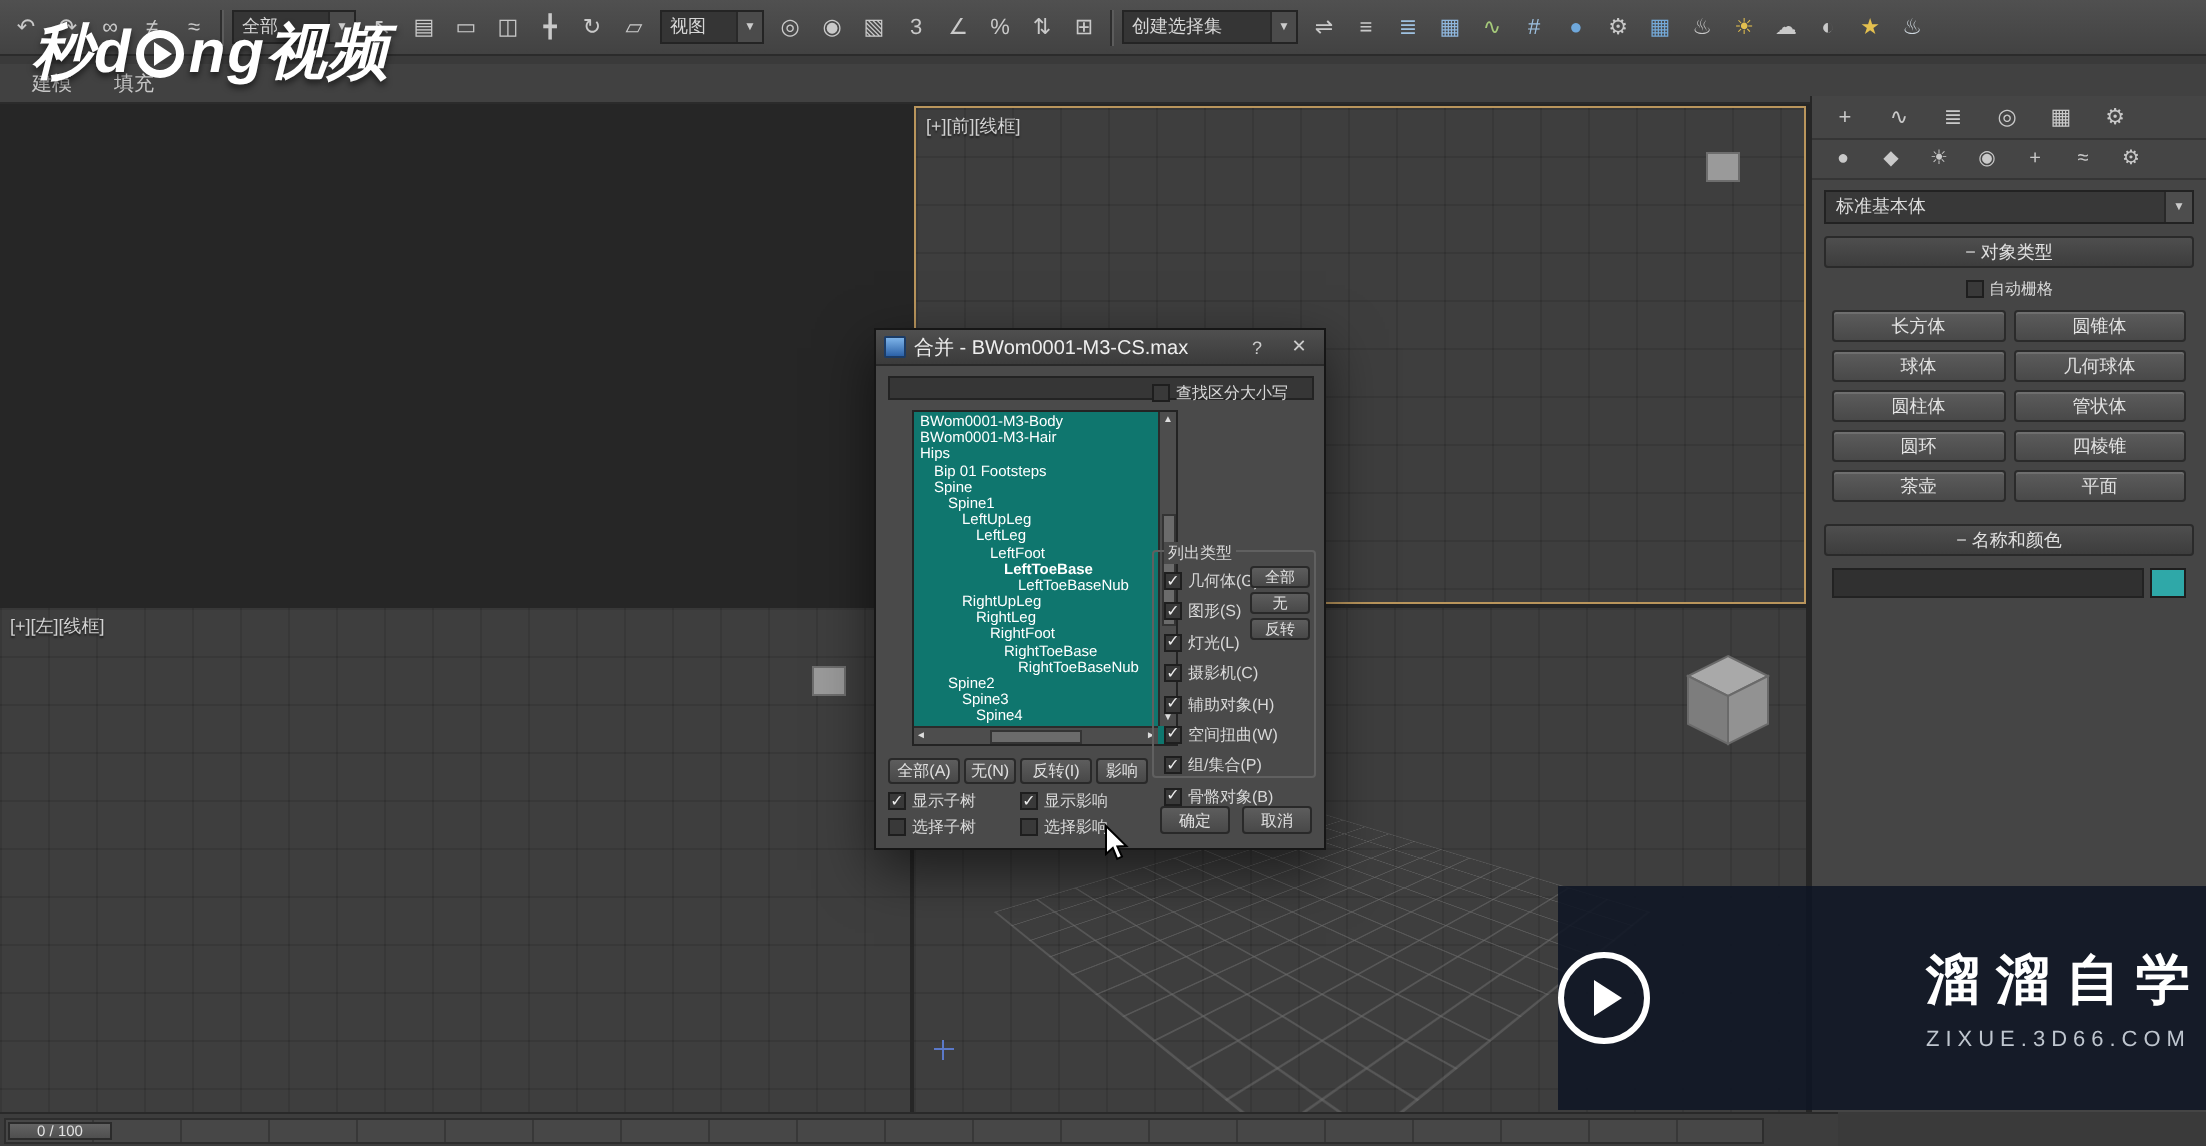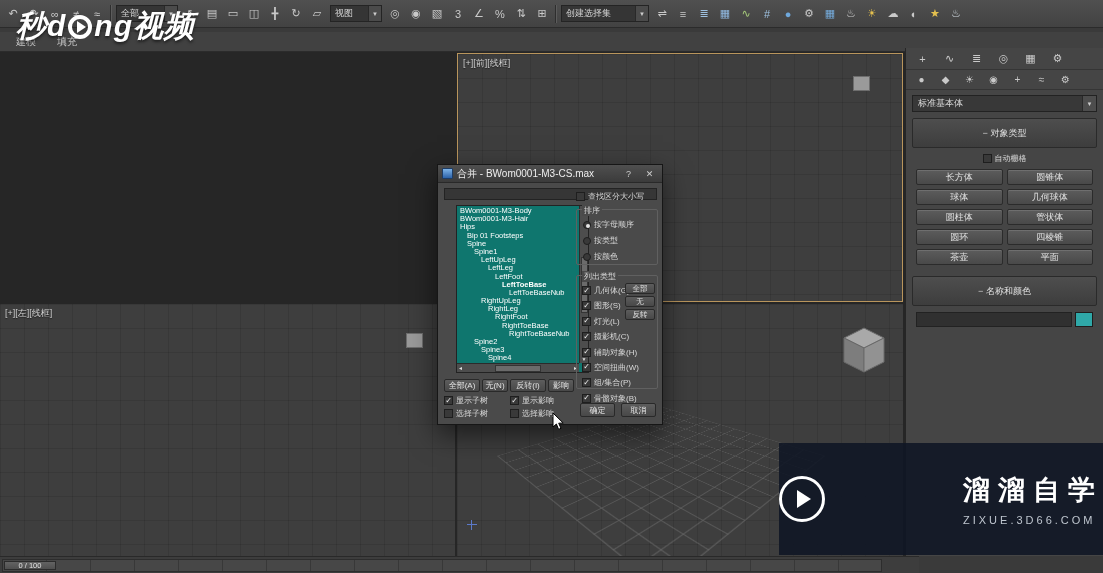--- a/index.html
+++ b/index.html
@@ -55,21 +55,21 @@
 .cp-tabs{display:flex;height:22px;align-items:center;padding:0 5px;gap:4px;border-bottom:1px solid #353535}
 .cp-tab{width:23px;height:18px;display:flex;align-items:center;justify-content:center;
   color:#c9c9c9;font-size:11px;border-radius:2px}
 .cp-cats{display:flex;height:20px;align-items:center;padding:0 5px;gap:3px;border-bottom:1px solid #353535}
 .cp-cat{width:21px;height:16px;display:flex;align-items:center;justify-content:center;
   color:#c9c9c9;font-size:10px;border-radius:2px}
 .cp-drop{margin:5px 6px 0;height:17px;background:#383838;border:1px solid #222;
   display:flex;align-items:center;padding-left:5px;font-size:9px;color:#ddd}
 .cp-drop .arr{margin-left:auto;width:14px;height:100%;background:#4d4d4d;
   border-left:1px solid #292929;display:flex;align-items:center;justify-content:center;font-size:6px;color:#ccc}
-.rollout{margin:6px 6px 0;height:30px;background:linear-gradient(#4e4e4e,#3d3d3d);
+.rollout{margin:6px 6px 0;height:16px;background:linear-gradient(#4e4e4e,#3d3d3d);
   border:1px solid #2a2a2a;display:flex;align-items:center;justify-content:center;
   font-size:9px;color:#e0e0e0;border-radius:2px}
 .rollout::before{content:"−\00a0";color:#cfcfcf}
 .autogrid{display:flex;align-items:center;justify-content:center;gap:4px;margin-top:5px;
   font-size:9px;color:#cfcfcf}
 .obj-grid{display:grid;grid-template-columns:1fr 1fr;gap:4px;padding:5px 10px}
 .obj-btn{height:16px;background:linear-gradient(#5c5c5c,#494949);border:1px solid #2b2b2b;
   border-radius:2px;color:#e2e2e2;font-size:9px;display:flex;align-items:center;justify-content:center;
   box-shadow:inset 0 1px 0 rgba(255,255,255,.12)}
 .nc-row{display:flex;gap:3px;padding:6px 10px;align-items:center}
@@ -391,40 +391,20 @@
           <span class="bx"></span>
           <span>选择影响</span>
         </div>
       </div>
 
     <div class="cb" style="position:absolute;left:138px;top:26px">
       <span class="bx"></span>
       <span>查找区分大小写</span>
     </div>
 
-    <div class="grp" style="left:138px;top:44px;width:82px;height:56px">
-      <span class="gt">排序</span>
-      <div class="sort-opts">
-
-          <div class="rb on">
-            <span class="ci"></span>
-            <span>按字母顺序</span>
-          </div>
-
-          <div class="rb">
-            <span class="ci"></span>
-            <span>按类型</span>
-          </div>
-
-          <div class="rb">
-            <span class="ci"></span>
-            <span>按颜色</span>
-          </div>
-        </div>
-    </div>
 
     <div class="grp" style="left:138px;top:110px;width:82px;height:114px">
       <span class="gt">列出类型</span>
       <div class="lt-rows">
 
           <div class="cb on">
             <span class="bx"></span>
             <span>几何体(G)</span>
           </div>
 

